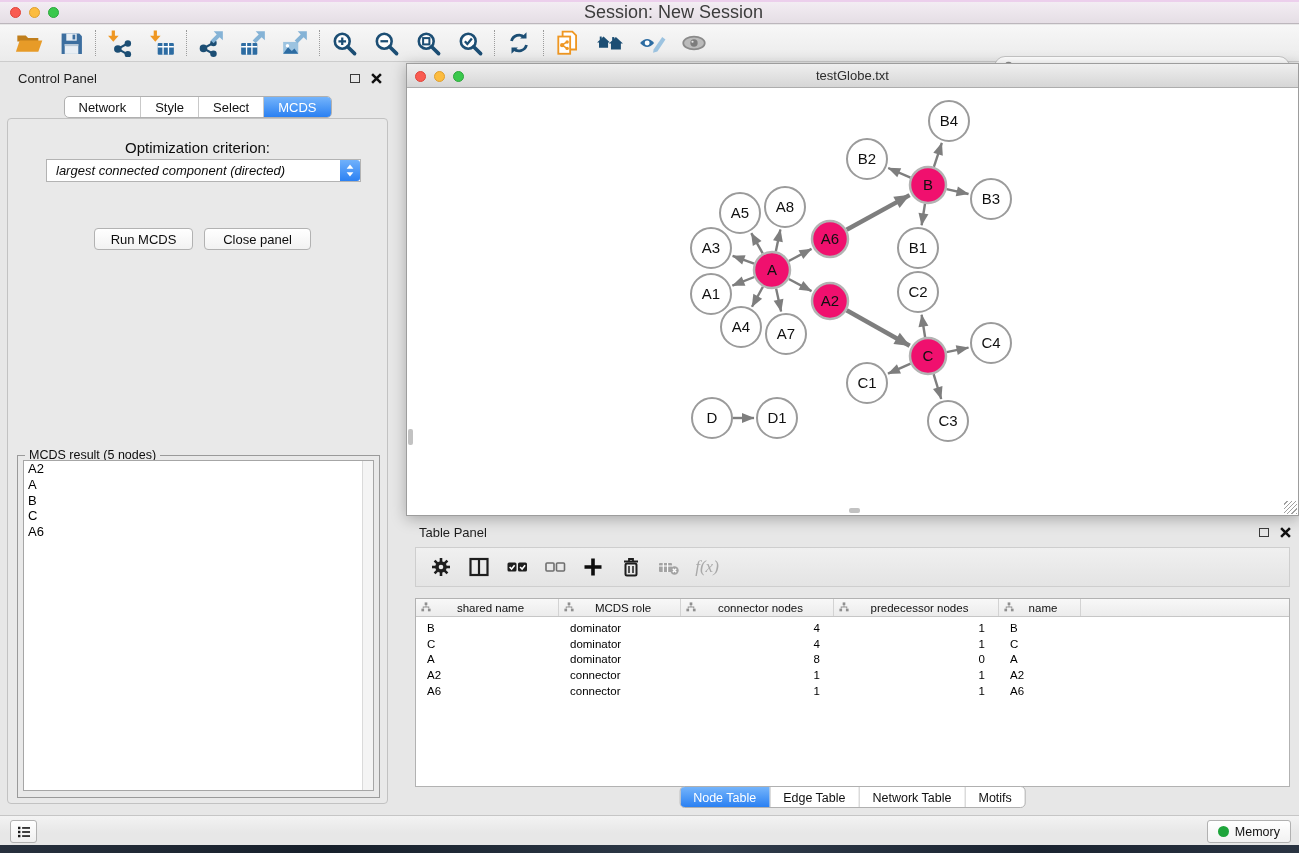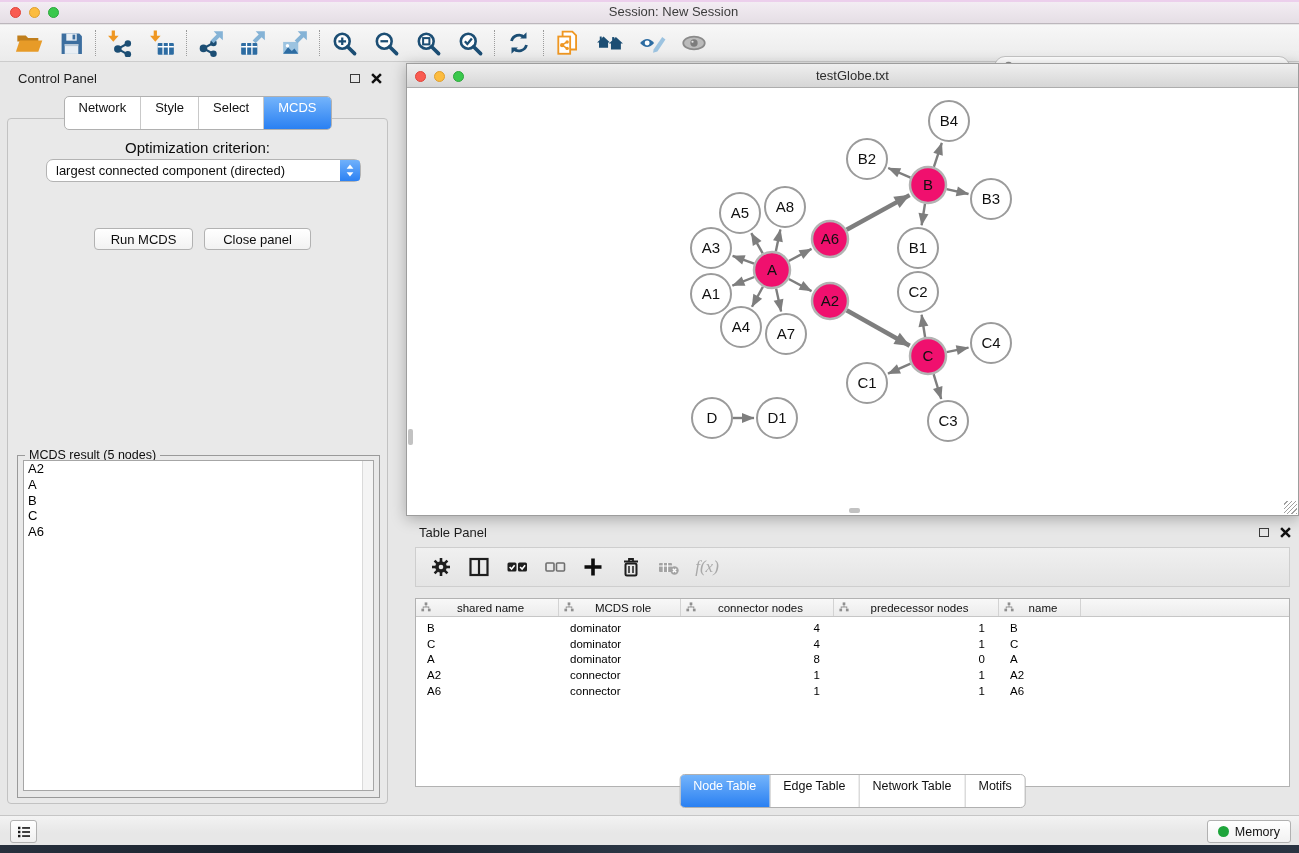--- a/index.html
+++ b/index.html
@@ -3,21 +3,21 @@
 <meta charset="utf-8">
 <style>
   * { box-sizing: border-box; margin: 0; padding: 0; }
   html,body { width:1299px; height:853px; }
   body { font-family:"Liberation Sans","DejaVu Sans",sans-serif; background:#e7e7e7; overflow:hidden; position:relative; }
 
   
   .titlebar { position:absolute; left:0; top:0; right:0; height:24px;
     background:linear-gradient(#f4eef4,#e5dee5); border-bottom:1px solid #bcb6bc; }
   .titlebar::before { content:""; position:absolute; top:0; left:0; right:0; height:2px; background:#eccfec; }
-  .tb-title { line-height:24px; text-align:center; font-size:13px; color:#3c3c3c;padding-left:48px; }
+  .tb-title { line-height:24px; text-align:center; font-size:18px; color:#3c3c3c;padding-left:48px; }
   .tl { position:absolute; display:flex; gap:8px; }
   .tl-app { left:10px; top:7px; }
   .tl b { width:11px; height:11px; border-radius:50%; display:block; }
   .tl .r { background:#f95b51; border:1px solid #df443a; }
   .tl .y { background:#fcbc3f; border:1px solid #dfa02f; }
   .tl .g { background:#3ac84c; border:1px solid #2ca73c; }
 
   
   .toolbar { position:absolute; top:25px; left:0; right:0; height:37px;
     background:linear-gradient(#f7f7f7,#ebebeb); border-bottom:1px solid #cccccc;
@@ -30,30 +30,30 @@
   .search-field input { border:0; outline:none; background:transparent; flex:1; font-size:12px; font-family:inherit; }
 
   
   .panel-title { position:absolute; left:13px; top:5px; font-size:13px; color:#1d1d1d; }
   .win-icons { position:absolute; right:8px; top:7px; display:flex; gap:11px; align-items:center; }
   .float-icon { width:10px; height:9px; border:1.5px solid #3a3a3a; display:block; }
 
   
   .control-panel { position:absolute; left:5px; top:66px; width:385px; height:744px; }
   .seg-control { display:inline-flex; background:#fff; border:1px solid #b0b0b0; border-radius:5px;
-    overflow:hidden; height:34px; }
+    overflow:hidden; height:22px; }
   .seg { line-height:22px; padding:0 14px; font-size:13px; color:#111; border-left:1px solid #c9c9c9; cursor:default; }
   .seg:first-child { border-left:0; }
   .seg.active { background:linear-gradient(#74b4fb,#2a80f2); color:#fff; }
   .cp-tabs { position:absolute; top:30px; left:50%; transform:translateX(-50%); z-index:2; }
   .cp-content { position:absolute; top:52px; left:2px; right:2px; bottom:6px; background:#e9e9e9;
     border:1px solid #c2c2c2; border-radius:4px; }
   .opt-label { position:absolute; top:20px; left:0; right:0; text-align:center; font-size:15px; color:#0d0d0d; }
   .dropdown { position:absolute; left:38px; top:40px; width:315px; height:23px; background:#fff;
-    border:1px solid #b3b3b3; border-radius:7px; }
+    border:1px solid #b3b3b3; border-radius:0;font-style:italic; }
   .dd-text { position:absolute; left:9px; line-height:21px; font-size:13px; color:#0d0d0d; white-space:nowrap; }
   .dd-stepper { position:absolute; right:0; top:0; width:20px; height:21px;
     background:linear-gradient(#70b1fb,#2c81f3); border-radius:0 3px 3px 0;
     display:flex; align-items:center; justify-content:center; }
   .btn { position:absolute; height:22px; background:linear-gradient(#ffffff,#f2f2f2);
     border:1px solid #b2b2b2; border-radius:4px; font-size:13px; color:#0d0d0d; font-family:inherit; cursor:default;margin-top:36px; }
   #run-btn   { left:86px;  top:73px; width:99px;  }
   #close-btn { left:196px; top:73px; width:107px; }
   .result-box { position:absolute; left:9px; right:7px; top:336px; bottom:5px; border:1px solid #9a9a9a; }
   .result-legend { position:absolute; top:-8px; left:7px; background:#e9e9e9; padding:0 4px; font-size:12.5px; color:#0d0d0d; }

